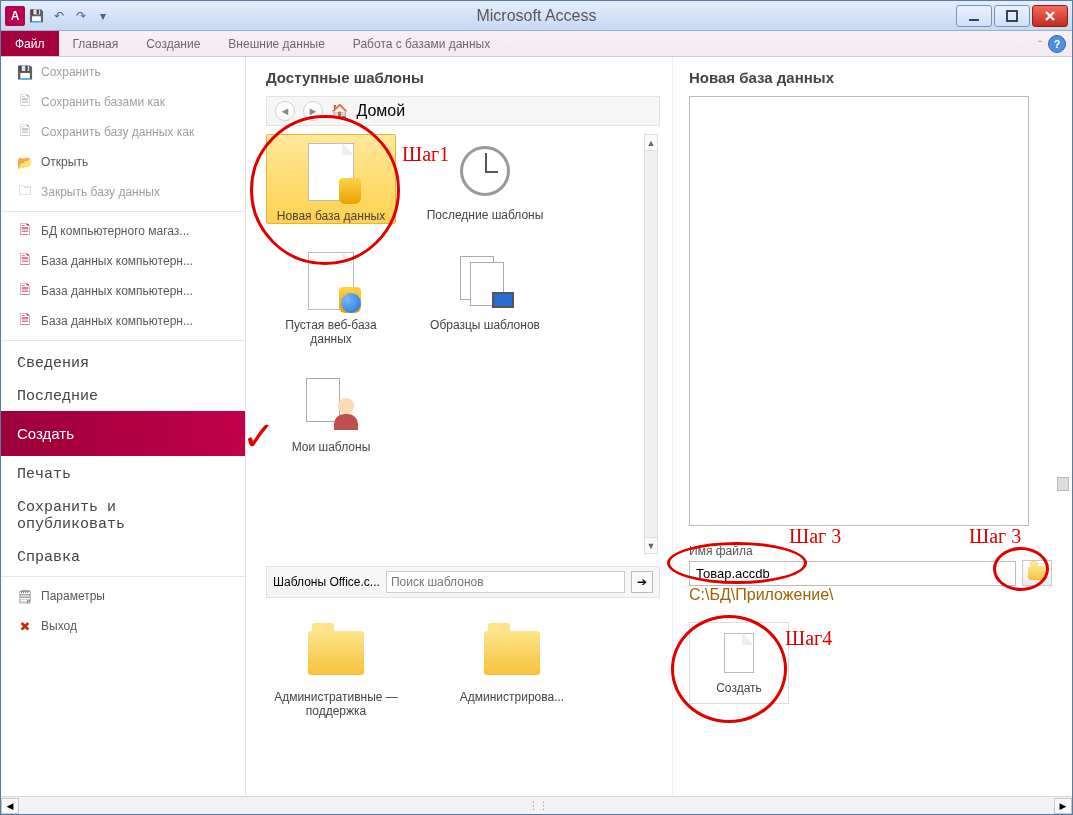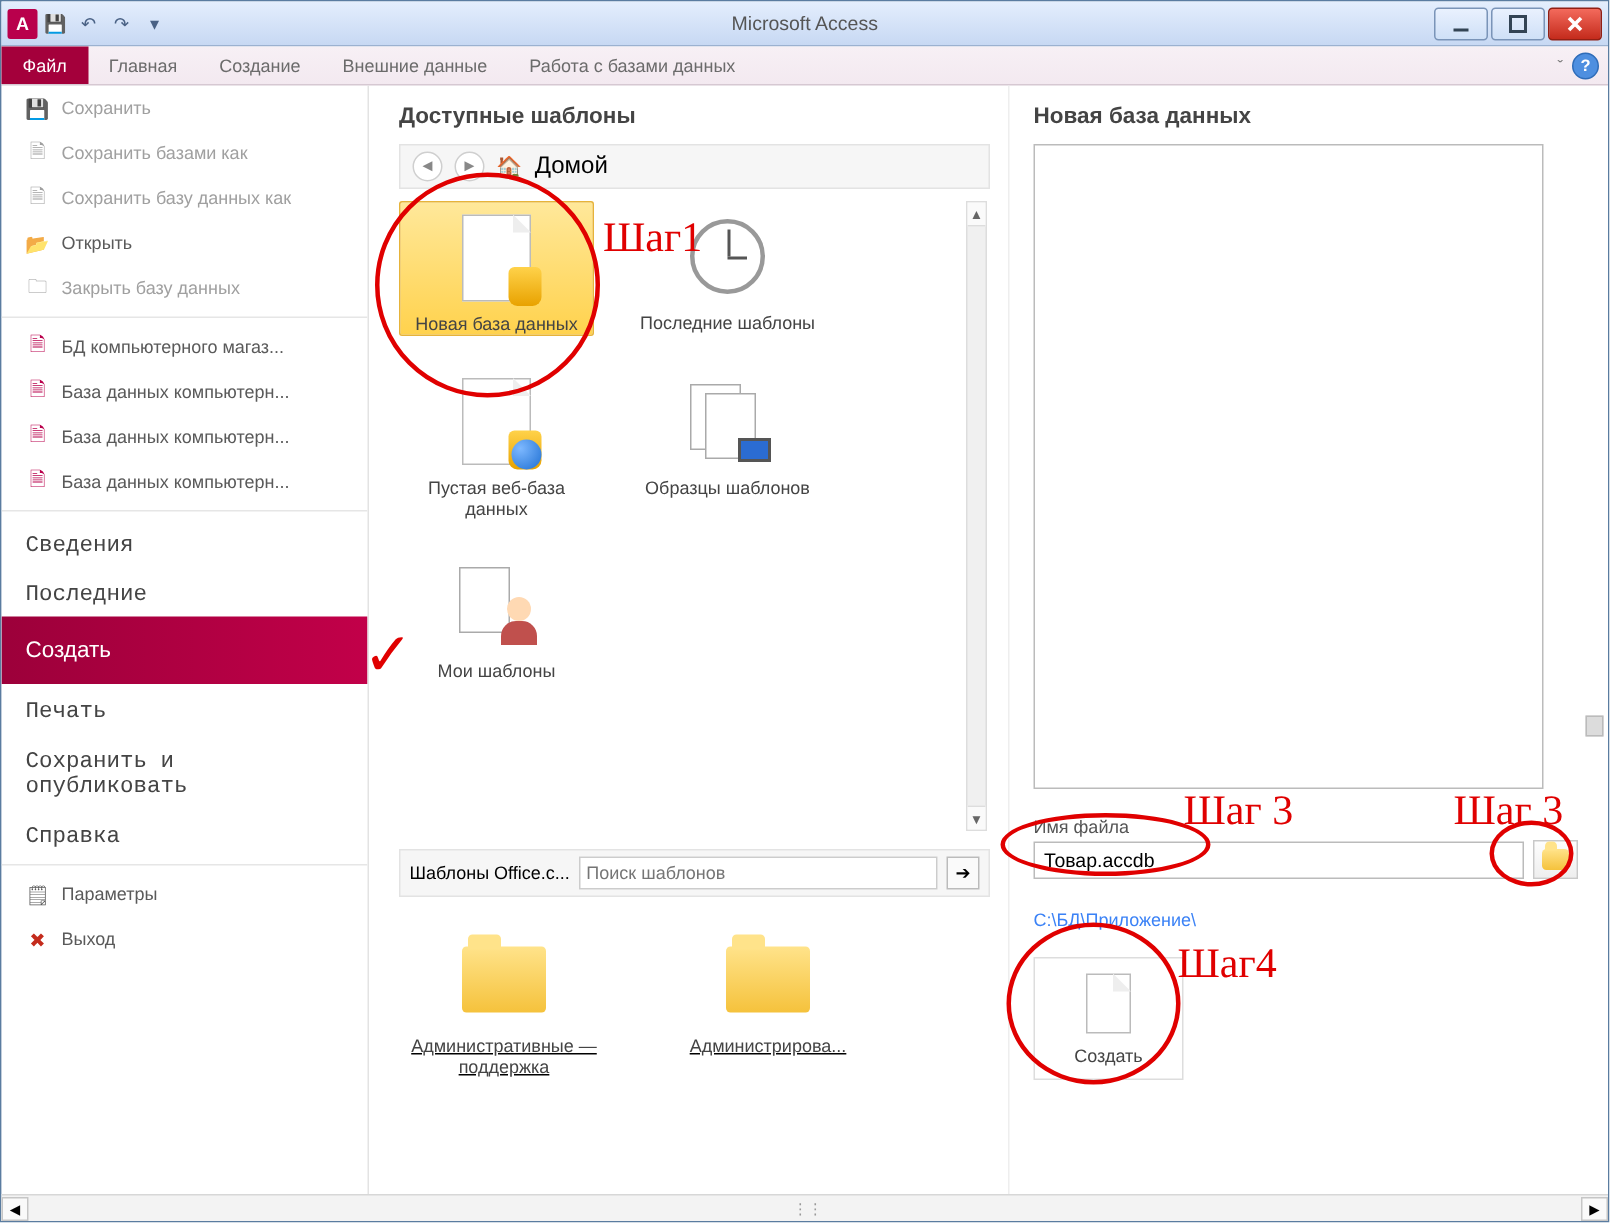--- a/index.html
+++ b/index.html
@@ -17,21 +17,21 @@
     display: flex; align-items: center; justify-content: space-between;
     border-bottom: 1px solid #9bb1d0; position: relative;
   }
   .titlebar-left { display: flex; align-items: center; gap: 2px; padding-left: 4px;}
   .app-icon {
     width: 20px; height: 20px; background: #b9004c;
     display: flex; align-items: center; justify-content: center;
     color: #fff; font-weight: bold; font-size: 12px; border-radius: 2px;
   }
   .qat-btn { width: 20px; height: 20px; border: none; background: transparent; display:flex;align-items:center;justify-content:center; color:#4a6285; font-size:12px;}
-  .title-text { position:absolute; left:50%; transform:translateX(-50%); font-size:13px; color:#555;}
+  .title-text { position:absolute; left:50%; transform:translateX(-50%); font-size:16px; color:#555;}
   .winctrl { display:flex; gap:2px; padding-right:4px;}
   .winbtn { width:36px; height:22px; border:1px solid #7a94b8; border-radius:3px;
     background:linear-gradient(#e9f1fe,#cfe0f7); display:flex;align-items:center;justify-content:center;}
   .winbtn.close{ background:linear-gradient(#f36a5c,#c42b1c); border-color:#921f14;}
   .winbtn svg { width:16px; height:16px;}
   
   .ribbon { height:26px; background:linear-gradient(#f7f0f5,#f3e9f0); display:flex; align-items:stretch; border-bottom:1px solid #d6c8d2; position:relative;}
   .ribbon-tab { padding:0 14px; font-size:12px; color:#6b6b6b; display:flex;align-items:center; cursor:default;}
   .ribbon-tab.file { background:#a4003b; color:#fff; font-weight:normal;}
   .ribbon-help { position:absolute; right:6px; top:4px; width:18px;height:18px;border-radius:50%;background:#4e8fe0;color:#fff;display:flex;align-items:center;justify-content:center;font-size:11px;font-weight:bold;border:1px solid #2e6cb8;}
@@ -78,45 +78,45 @@
   .person-icon{ width:50px;height:50px; position:relative;}
   .person-icon .sheet{position:absolute;width:34px;height:44px;background:#fff;border:1px solid #aaa;left:0;top:0;}
   .person-icon .head{position:absolute;right:2px;bottom:14px;width:16px;height:16px;border-radius:50%;background:#ffd9b3;}
   .person-icon .body{position:absolute;right:-2px;bottom:-2px;width:24px;height:16px;border-radius:10px 10px 0 0;background:#c0504d;}
   .office-row{ display:flex; align-items:center; gap:6px; margin-top:12px; background:#f6f6f6; border:1px solid #e3e3e3; padding:4px 6px;}
   .office-row .lbl{ font-size:12px;}
   .office-row input{ flex:1; border:1px solid #ccc; font-size:12px; padding:3px 4px;}
   .office-row .go{ width:22px;height:22px;border:1px solid #bbb;background:#fafafa;display:flex;align-items:center;justify-content:center;font-size:12px;}
   .folder-icon{ width:56px; height:44px; background:linear-gradient(#ffe38a,#f5c23c); border-radius:3px; position:relative;}
   .folder-icon::before{content:'';position:absolute;top:-8px;left:4px;width:22px;height:10px;background:#ffe38a;border-radius:3px 3px 0 0;}
-  .folders-row{ display:flex; gap:36px; margin-top:18px;text-decoration:underline;}
+  .folders-row{ display:flex; gap:36px; margin-top:18px;}
   .folders-row .tpl-item{ width:140px;}
   
   .right { width:400px; padding:12px 20px 0 16px; border-left:1px solid #eee; position:relative;}
   .r-title{ font-weight:bold; font-size:15px; color:#444; margin-bottom:10px;}
   .preview{ width:340px; height:430px; border:1px solid #bbb; background:#fff; margin-bottom:18px;}
   .field-label{ font-size:12px; color:#555; margin-bottom:2px;}
   .file-row{ display:flex; align-items:center; gap:6px;justify-content:space-between;}
   .file-row input{ flex:1; border:1px solid #bbb; font-size:13px; padding:4px 6px;}
   .browse-btn{ width:30px;height:26px;border:1px solid #c9c9c9;background:linear-gradient(#fefefe,#eee);display:flex;align-items:center;justify-content:center;}
   .browse-btn .folder-icon{width:18px;height:14px;}
   .browse-btn .folder-icon::before{top:-5px;left:2px;width:8px;height:6px;}
-  .path{ font-size:12px; color:#3b82f6; margin-top:20px;}
+  .path{ font-size:16px; color:#a16207; margin-top:0;}
   .create-tile{ margin-top:18px; width:100px; border:1px solid #ddd; padding:10px 0 8px; text-align:center; font-size:12px; color:#444;}
   .create-tile .doc-icon{ margin:0 auto 8px; width:30px; height:40px;}
   .r-scroll{ position:absolute; right:2px; top:0; width:14px; height:100%;}
   .r-scroll .thumb{position:absolute;top:420px;width:12px;height:14px;background:#dcdcdc;border:1px solid #bbb;left:1px;}
   
   .bottom-scroll{ height:18px; background:#f3f3f3; border-top:1px solid #d7d7d7; display:flex;align-items:center;justify-content:space-between;}
   .bottom-scroll .arrow{ width:18px;height:16px;border:1px solid #c6c6c6;background:#fafafa;display:flex;align-items:center;justify-content:center;font-size:9px;}
   .bottom-scroll .handle{ width:16px;text-align:center;color:#999;font-size:10px;}
   
   .annot{ position:absolute; font-family:"Times New Roman", serif; color:#e00000; pointer-events:none;}
   .annot.circle{ border:3px solid #e00000; border-radius:50%; background:transparent;}
-  .annot.label{ font-size:28px;}
+  .annot.label{ font-size:20px;}
   .check{ font-size:40px; color:#e00000; position:absolute; font-family:"Times New Roman",serif;}
 </style>
 </head>
 <body>
 
 <div class="window">
 
   <div class="titlebar">
     <div class="titlebar-left">
       <div class="app-icon">A</div>

